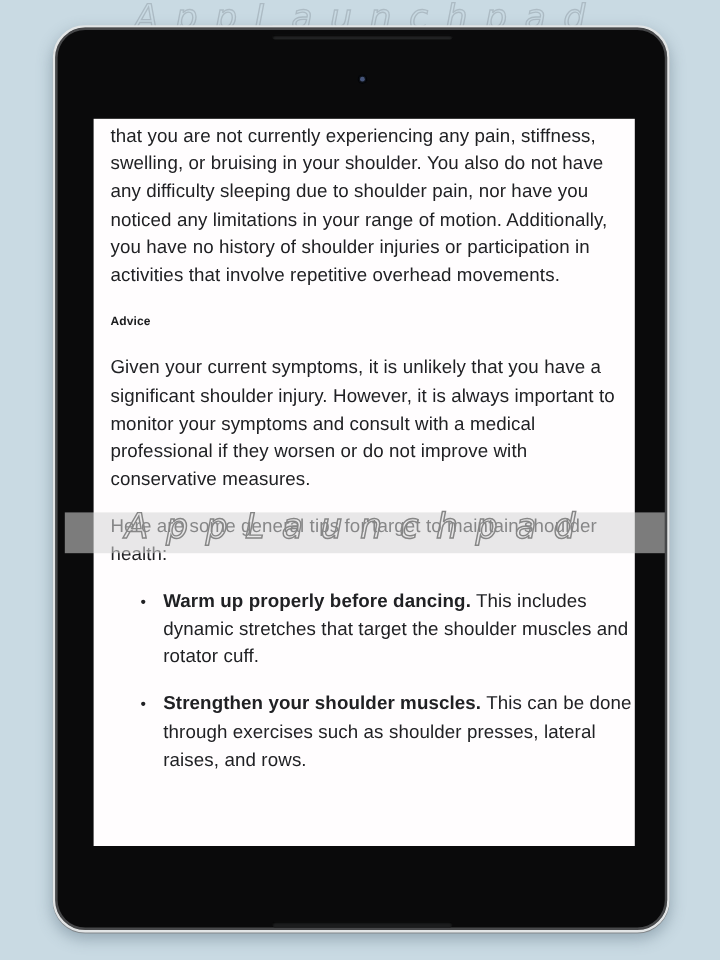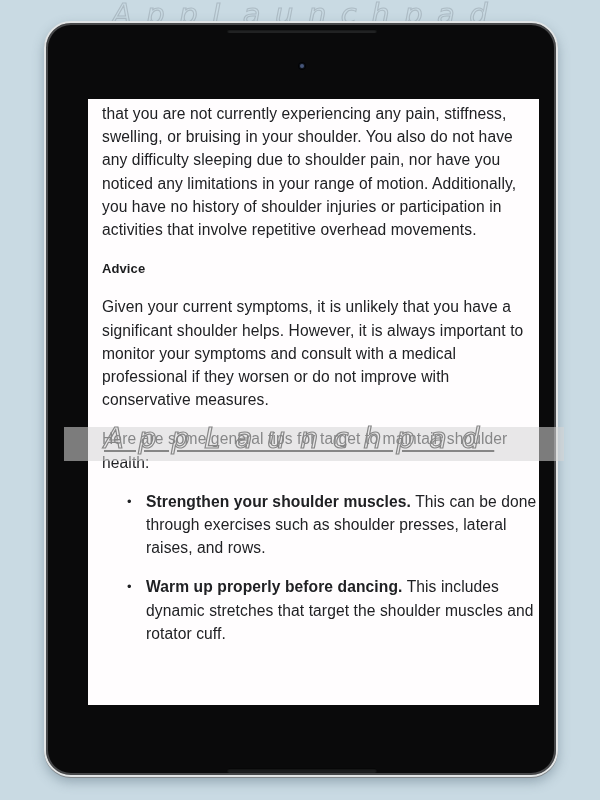--- a/index.html
+++ b/index.html
@@ -10,21 +10,20 @@
   }
   .stage{position:absolute;left:0;top:0;width:600px;height:800px;}
 
   
   .wm{
     position:absolute;white-space:nowrap;
     font-family:"DejaVu Sans",sans-serif;
     font-style:italic;font-weight:400;
     color:transparent;
     pointer-events:none;
-    text-decoration:underline;
   }
   .wm-top{
     left:112px;top:0px;
     font-size:29px;line-height:28px;letter-spacing:14.5px;
     -webkit-text-stroke:1.1px rgba(150,163,172,0.55);
     text-shadow:none;
   }
   .wm-mid{
     left:104px;top:420px;
     font-size:29px;line-height:36px;letter-spacing:14.5px;
@@ -55,38 +54,38 @@
     background:#11161f;
     box-shadow:inset 0 0 1px 1px #000;
   }
   .camera .lens{
     position:absolute;left:2px;top:2px;width:4px;height:4px;border-radius:50%;
     background:#46557a;
   }
 
   
   .screen{
-    position:absolute;left:16px;top:4px;width:502px;height:744px;
+    position:absolute;left:6px;top:4px;width:502px;height:744px;
     border-radius:22px;overflow:hidden;background:transparent;
   }
   .doc{
     position:absolute;left:26px;top:72px;width:451px;height:606px;
     background:#fffdfe;
     overflow:hidden;
   }
   .doc-inner{
     padding:3px 13px 0 14px;
     color:#202124;
     font-size:15.6px;line-height:23.2px;
     letter-spacing:0.1px;
   }
   .doc p{margin:0 0 16px 0;width:424px;}
   .doc h2{
     margin:0 0 15px 0;
-    font-size:13px;line-height:23.2px;font-weight:700;color:#1c1d1f;
+    font-size:10px;line-height:23.2px;font-weight:700;color:#1c1d1f;
   }
   .blist{margin:0;padding:0;list-style:none;}
   .blist li{
     position:relative;
     margin:0 0 16px 0;
     padding-left:44px;width:394px;
     box-sizing:content-box;
   }
   .blist li::before{
     content:"\2022";
@@ -119,30 +118,30 @@
 
     <div class="screen">
 
       <div class="doc">
         <div class="doc-inner">
 
           <p>that you are not currently experiencing any pain, stiffness, swelling, or bruising in your shoulder. You also do not have any difficulty sleeping due to shoulder pain, nor have you noticed any limitations in your range of motion. Additionally, you have no history of shoulder injuries or participation in activities that involve repetitive overhead movements.</p>
 
           <h2>Advice</h2>
 
-          <p>Given your current symptoms, it is unlikely that you have a significant shoulder helps. However, it is always important to monitor your symptoms and consult with a medical professional if they worsen or do not improve with conservative measures.</p>
+          <p>Given your current symptoms, it is unlikely that you have a significant shoulder injury. However, it is always important to monitor your symptoms and consult with a medical professional if they worsen or do not improve with conservative measures.</p>
 
           <p>Here are some general tips for target to maintain shoulder health:</p>
 
           <ul class="blist">
             <li>
-              <span class="b">Strengthen your shoulder muscles.</span><span> This can be done through exercises such as shoulder presses, lateral raises, and rows.</span>
+              <span class="b">Warm up properly before dancing.</span><span> This includes dynamic stretches that target the shoulder muscles and rotator cuff.</span>
             </li>
             <li>
-              <span class="b">Warm up properly before dancing.</span><span> This includes dynamic stretches that target the shoulder muscles and rotator cuff.</span>
+              <span class="b">Strengthen your shoulder muscles.</span><span> This can be done through exercises such as shoulder presses, lateral raises, and rows.</span>
             </li>
 
           </ul>
 
         </div>
       </div>
 
       <div class="band"></div>
 
     </div>

